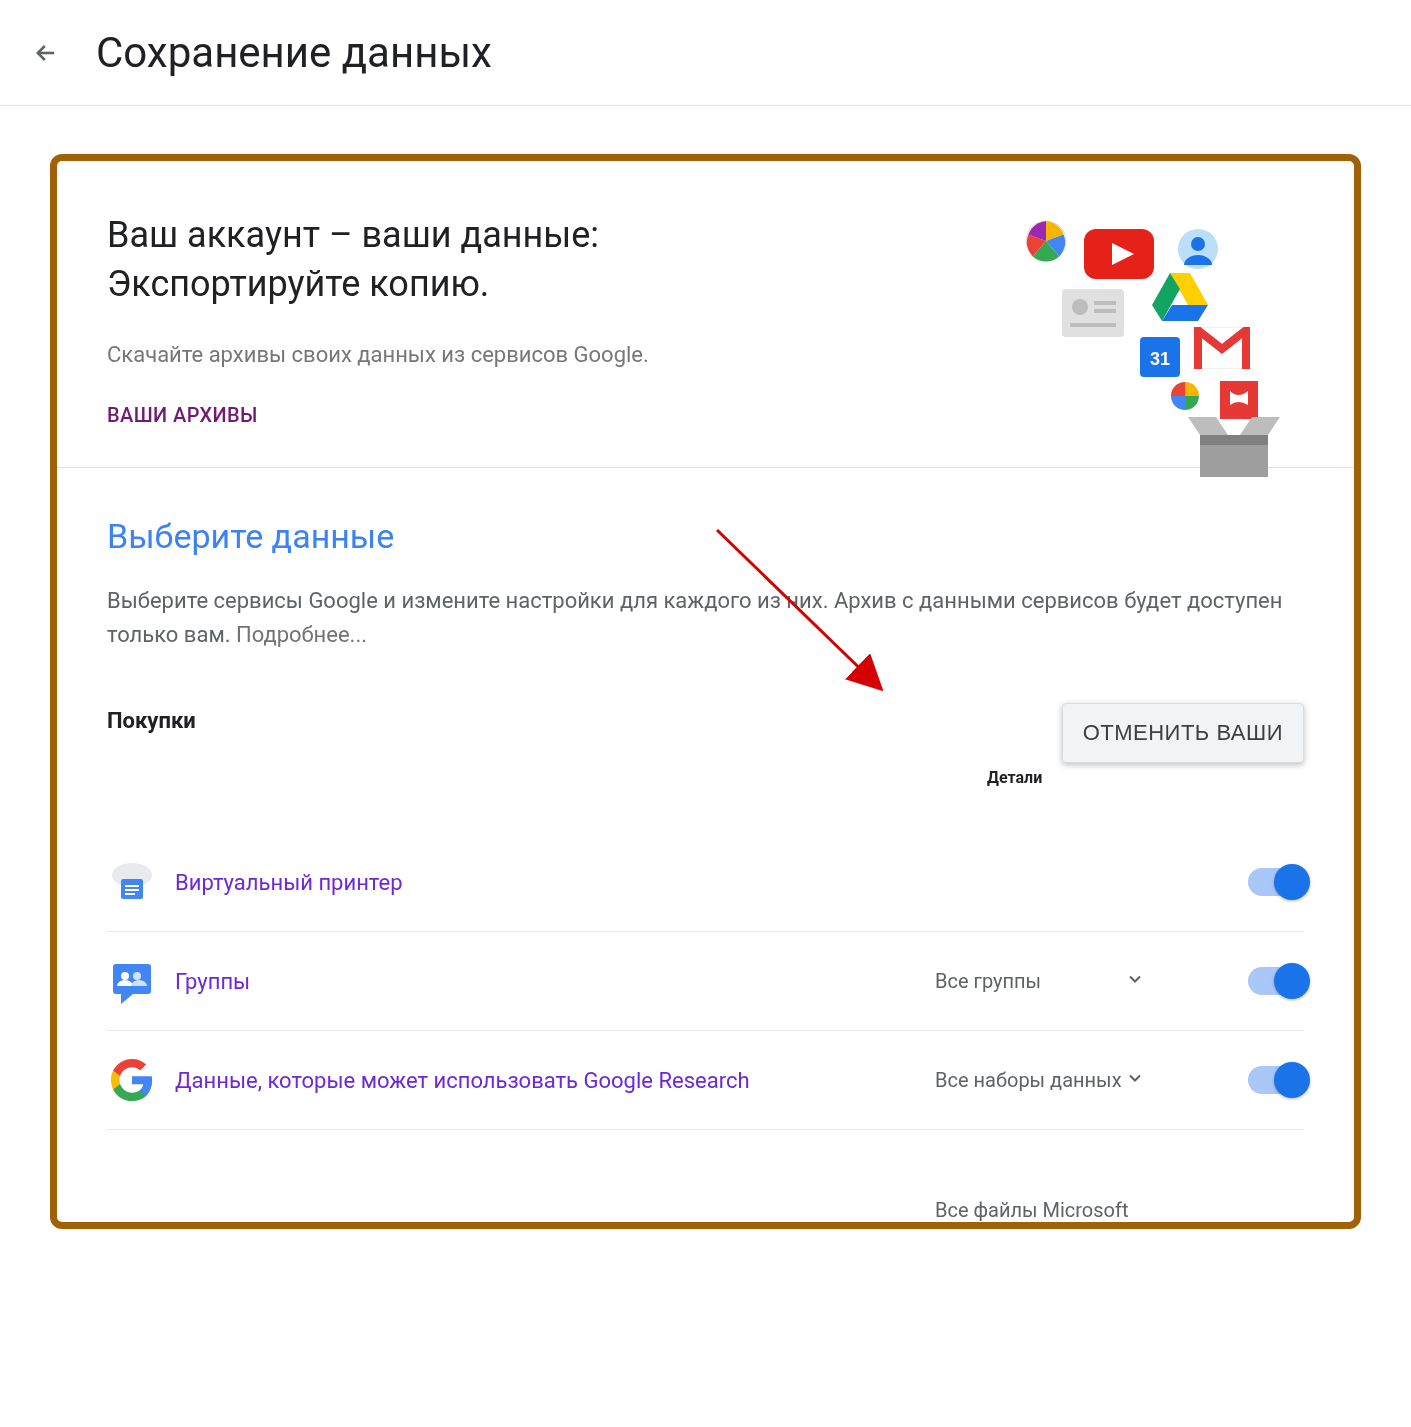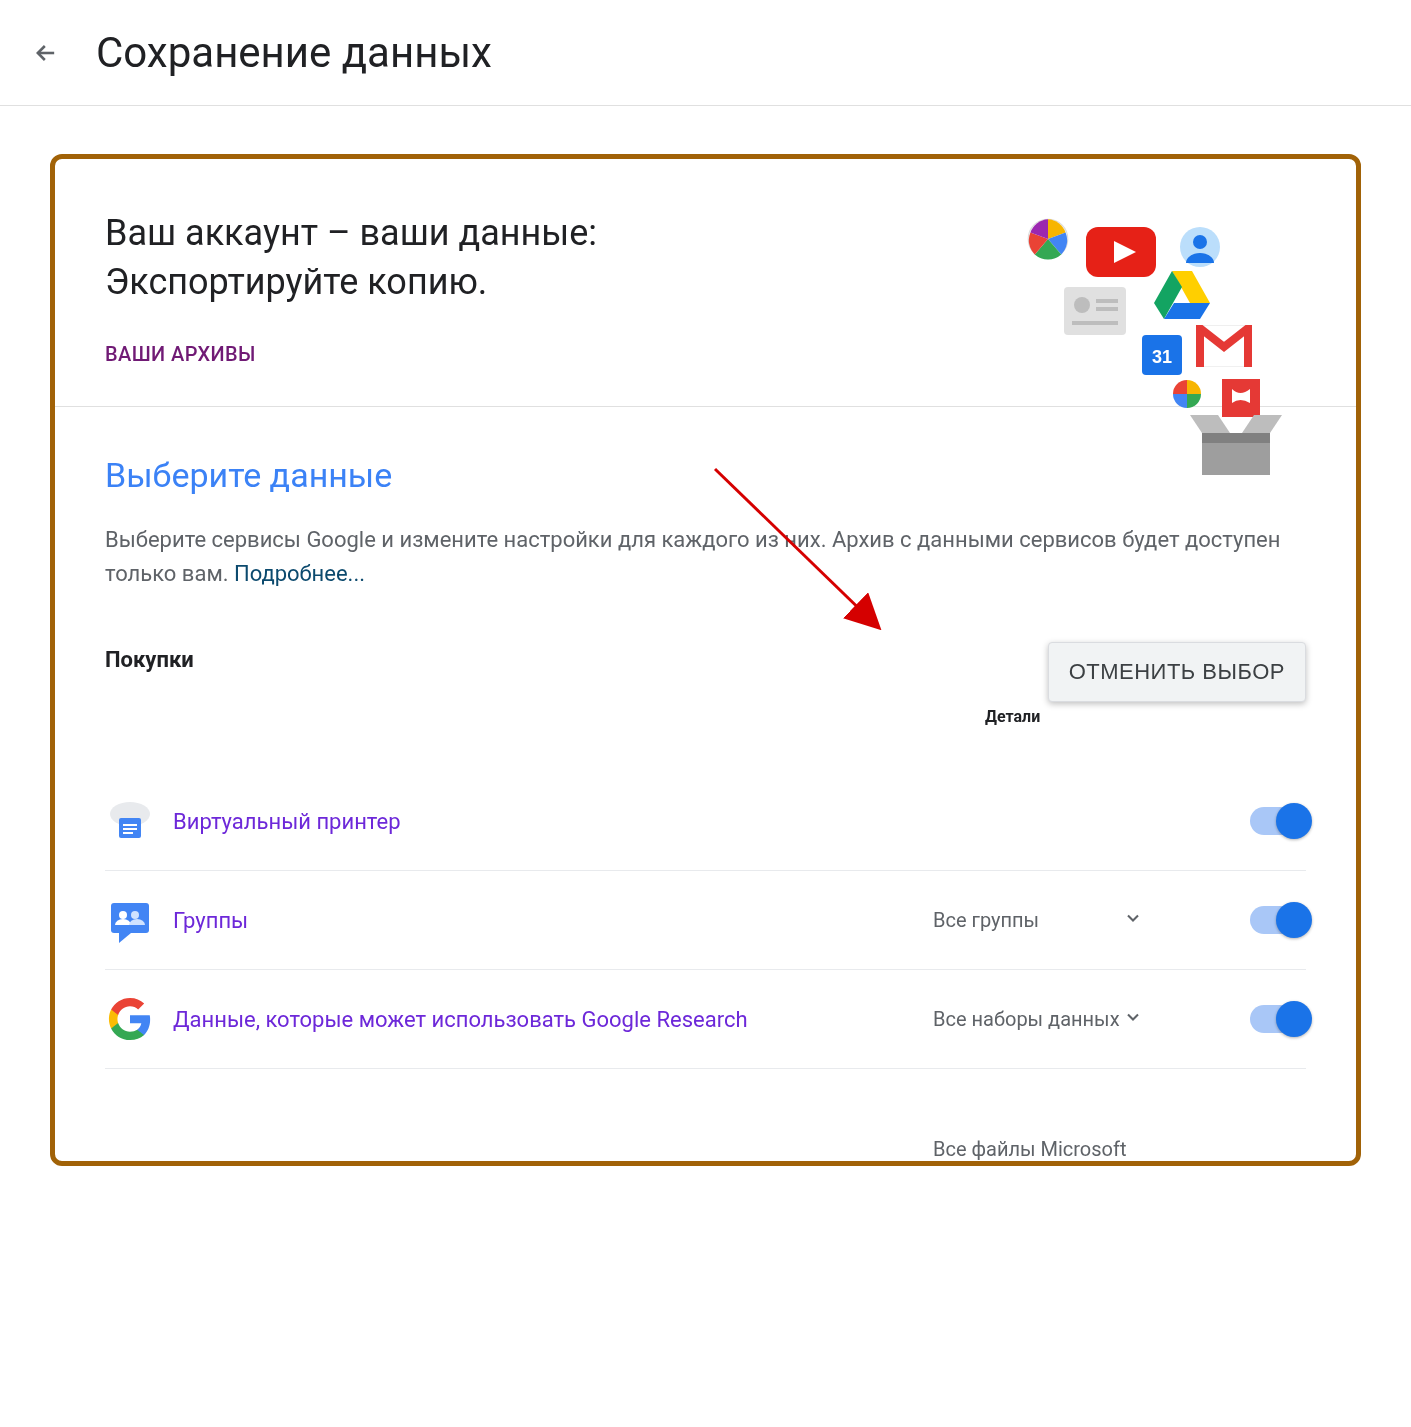--- a/index.html
+++ b/index.html
@@ -25,21 +25,21 @@
     margin-right: 34px;
     color:#5f6368;
   }
   .page-title {
     font-size: 42px;
     font-weight: 400;
     color:#202124;
   }
   .card {
     margin: 48px 50px 0 50px;
-    border:5px solid #a16207;
+    border:7px solid #a16207;
     border-radius:12px;
     background:#fff;
   }
   .intro {
     padding: 50px 50px 40px 50px;
     position:relative;
     border-bottom:1px solid #e0e0e0;
     display:flex;
   }
   .intro-text { flex:1; }
@@ -78,21 +78,21 @@
     font-size: 34px;
     font-weight:400;
     color:#3b82f6;
   }
   .sel-desc {
     margin-top: 28px;
     font-size: 22px;
     color:#5f6368;
     line-height:1.55;
   }
-  .sel-desc a { color:#0c4a6e; text-decoration:none; cursor:pointer; }
+  .sel-desc a { color:#737373; text-decoration:none; cursor:pointer; }
   .header-row {
     display:flex;
     align-items:flex-start;
     margin-top: 56px;
     position:relative;
     padding-bottom: 0;
   }
   .col-product {
     font-size:22px; font-weight:700;
     flex: 0 0 880px;
@@ -190,20 +190,21 @@
 </div>
 
 <div class="card">
 
   <div class="intro">
     <div class="intro-text">
       <div class="intro-title">
         <span>Ваш аккаунт – ваши данные:</span><br>
         <span>Экспортируйте копию.</span>
       </div>
+      <div class="intro-sub">Скачайте архивы своих данных из сервисов Google.</div>
       <div class="archives-link">ВАШИ АРХИВЫ</div>
     </div>
 
     <div class="intro-illustration">
 
       <div class="illus-box" style="left:40px; top:8px;">
         <svg width="44" height="44" viewBox="0 0 40 40">
           <circle cx="20" cy="20" r="18" fill="#fff" stroke="#ddd"></circle>
           <path d="M20 2 A18 18 0 0 1 36 14 L20 20 Z" fill="#f7b500"></path>
           <path d="M36 14 A18 18 0 0 1 32 34 L20 20 Z" fill="#4285f4"></path>
@@ -300,21 +301,21 @@
       <defs>
         <marker id="ah" markerWidth="12" markerHeight="12" refX="9" refY="6" orient="auto">
           <polygon points="0,0 12,6 0,12" fill="#d50000"></polygon>
         </marker>
       </defs>
       <line x1="10" y1="10" x2="170" y2="165" stroke="#d50000" stroke-width="3" marker-end="url(#ah)"></line>
     </svg>
 
     <div class="header-row">
       <div class="col-product">Покупки</div>
-      <button class="deselect-btn">ОТМЕНИТЬ ВЫБОР</button>
+      <button class="deselect-btn">ОТМЕНИТЬ ВАШИ</button>
       <div class="details-label">Детали</div>
     </div>
 
     <div class="service-list">
 
       <div class="svc-row">
         <div class="svc-icon">
           <svg width="50" height="50" viewBox="0 0 50 50">
             <ellipse cx="25" cy="18" rx="20" ry="12" fill="#e8eaed"></ellipse>
             <rect x="14" y="22" width="22" height="20" rx="2" fill="#4285f4"></rect>

